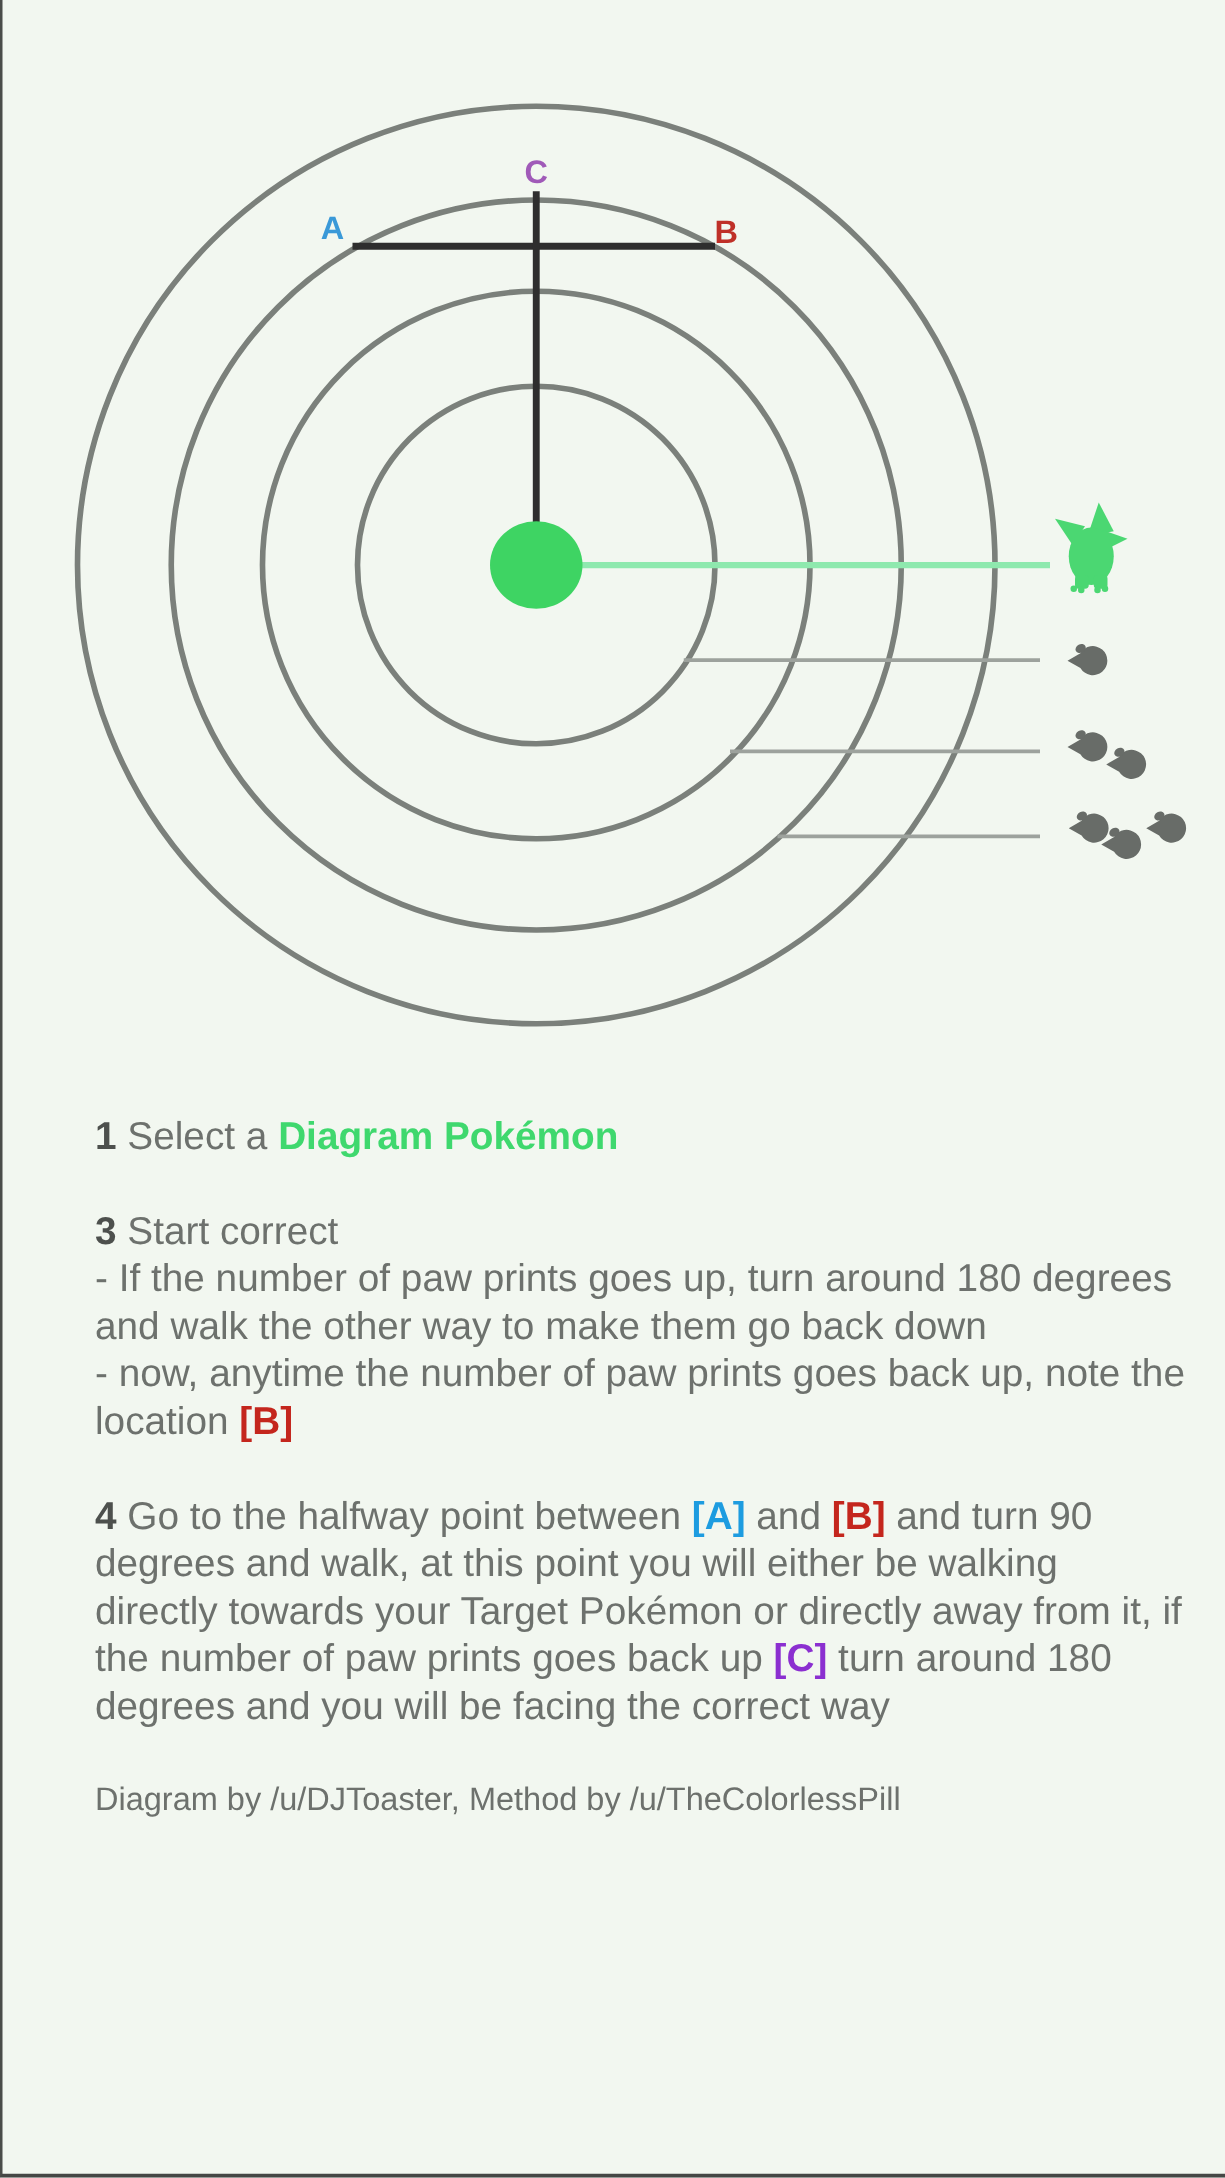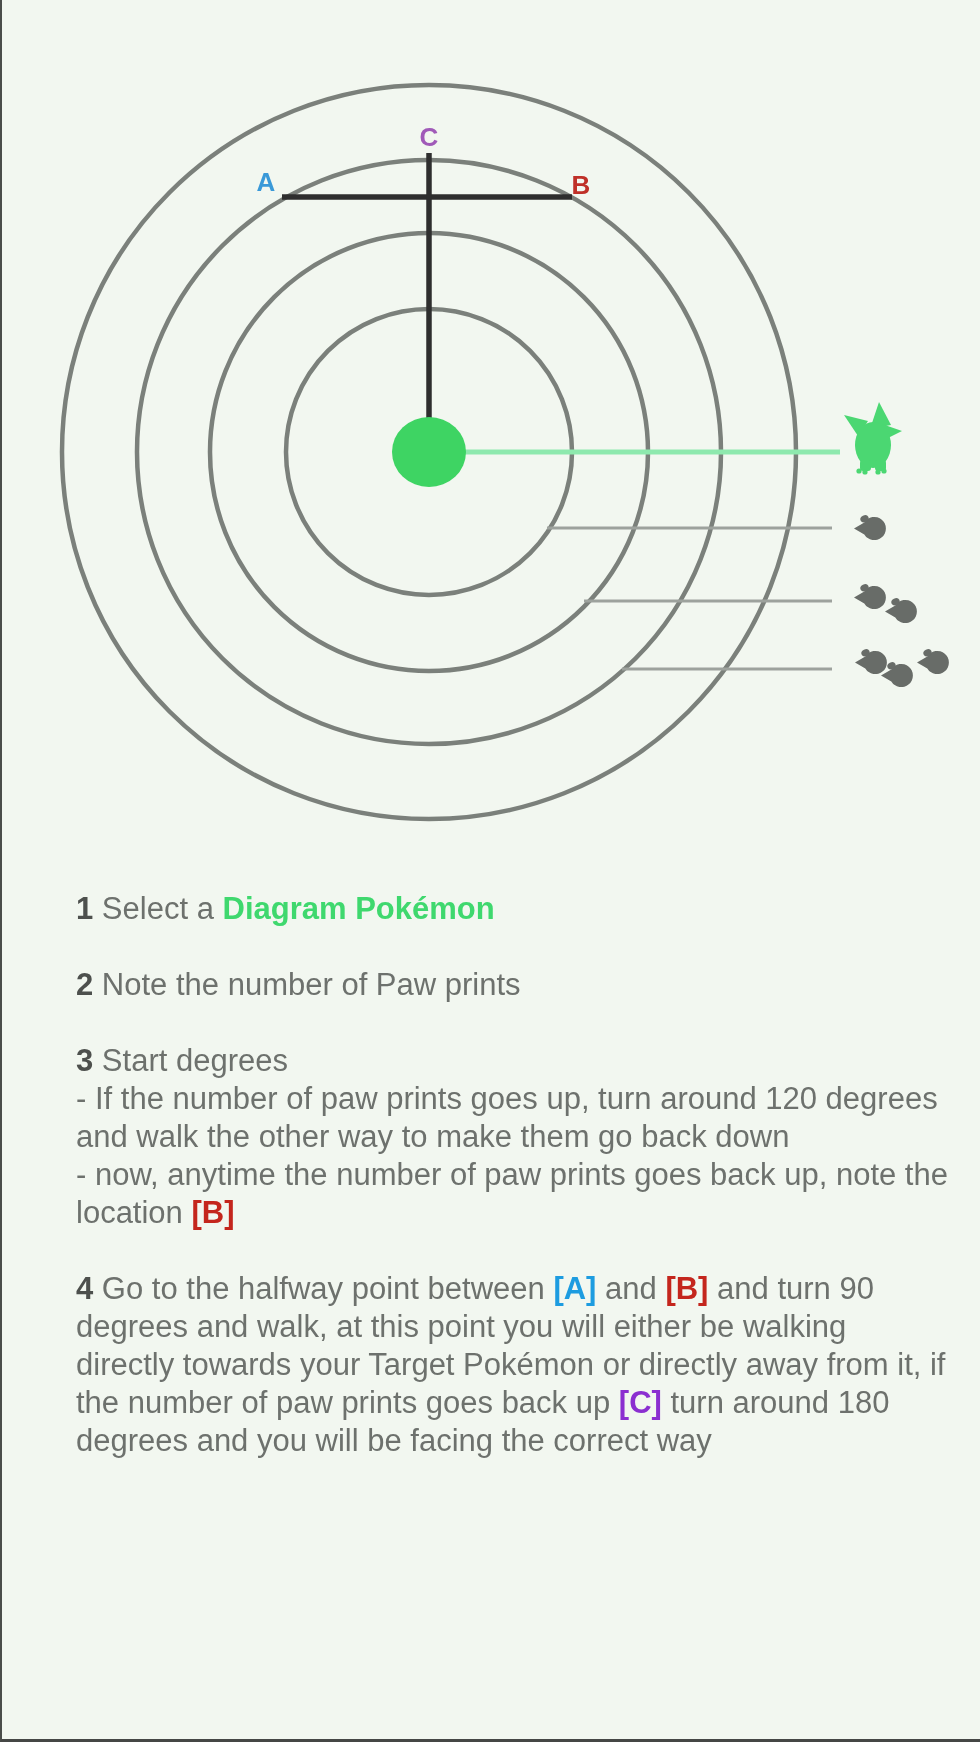--- a/index.html
+++ b/index.html
@@ -108,35 +108,33 @@
       <use href="#paw" x="903" y="648"></use>
     </g>
   </svg>
 
   <div class="instructions">
 
     <div class="step">
       <span class="num">1</span><span> Select a </span><span class="hl-green">Diagram Pokémon</span>
     </div>
 
-    <div class="step">
-      <span class="num">2</span><span> Note the number of Paw prints</span>
-    </div>
 
     <div class="step">
       <div>
-        <span class="num">3</span><span> Start degrees</span>
+        <span class="num">3</span><span> Start correct</span>
       </div>
       <div>
-        <span>- If the number of paw prints goes up, turn around 120 degrees and walk the other way to make them go back down</span>
+        <span>- If the number of paw prints goes up, turn around 180 degrees and walk the other way to make them go back down</span>
       </div>
       <div>
         <span>- now, anytime the number of paw prints goes back up, note the location </span><span class="tok-b">[B]</span>
       </div>
     </div>
 
     <div class="step">
       <span class="num">4</span><span> Go to the halfway point between </span><span class="tok-a">[A]</span><span> and </span><span class="tok-b">[B]</span><span> and turn 90 degrees and walk, at this point you will either be walking directly towards your Target Pokémon or directly away from it, if the number of paw prints goes back up </span><span class="tok-c">[C]</span><span> turn around 180 degrees and you will be facing the correct way</span>
     </div>
 
+    <div class="credit">Diagram by /u/DJToaster, Method by /u/TheColorlessPill</div>
   </div>
 
 </div>
 
 </body></html>

